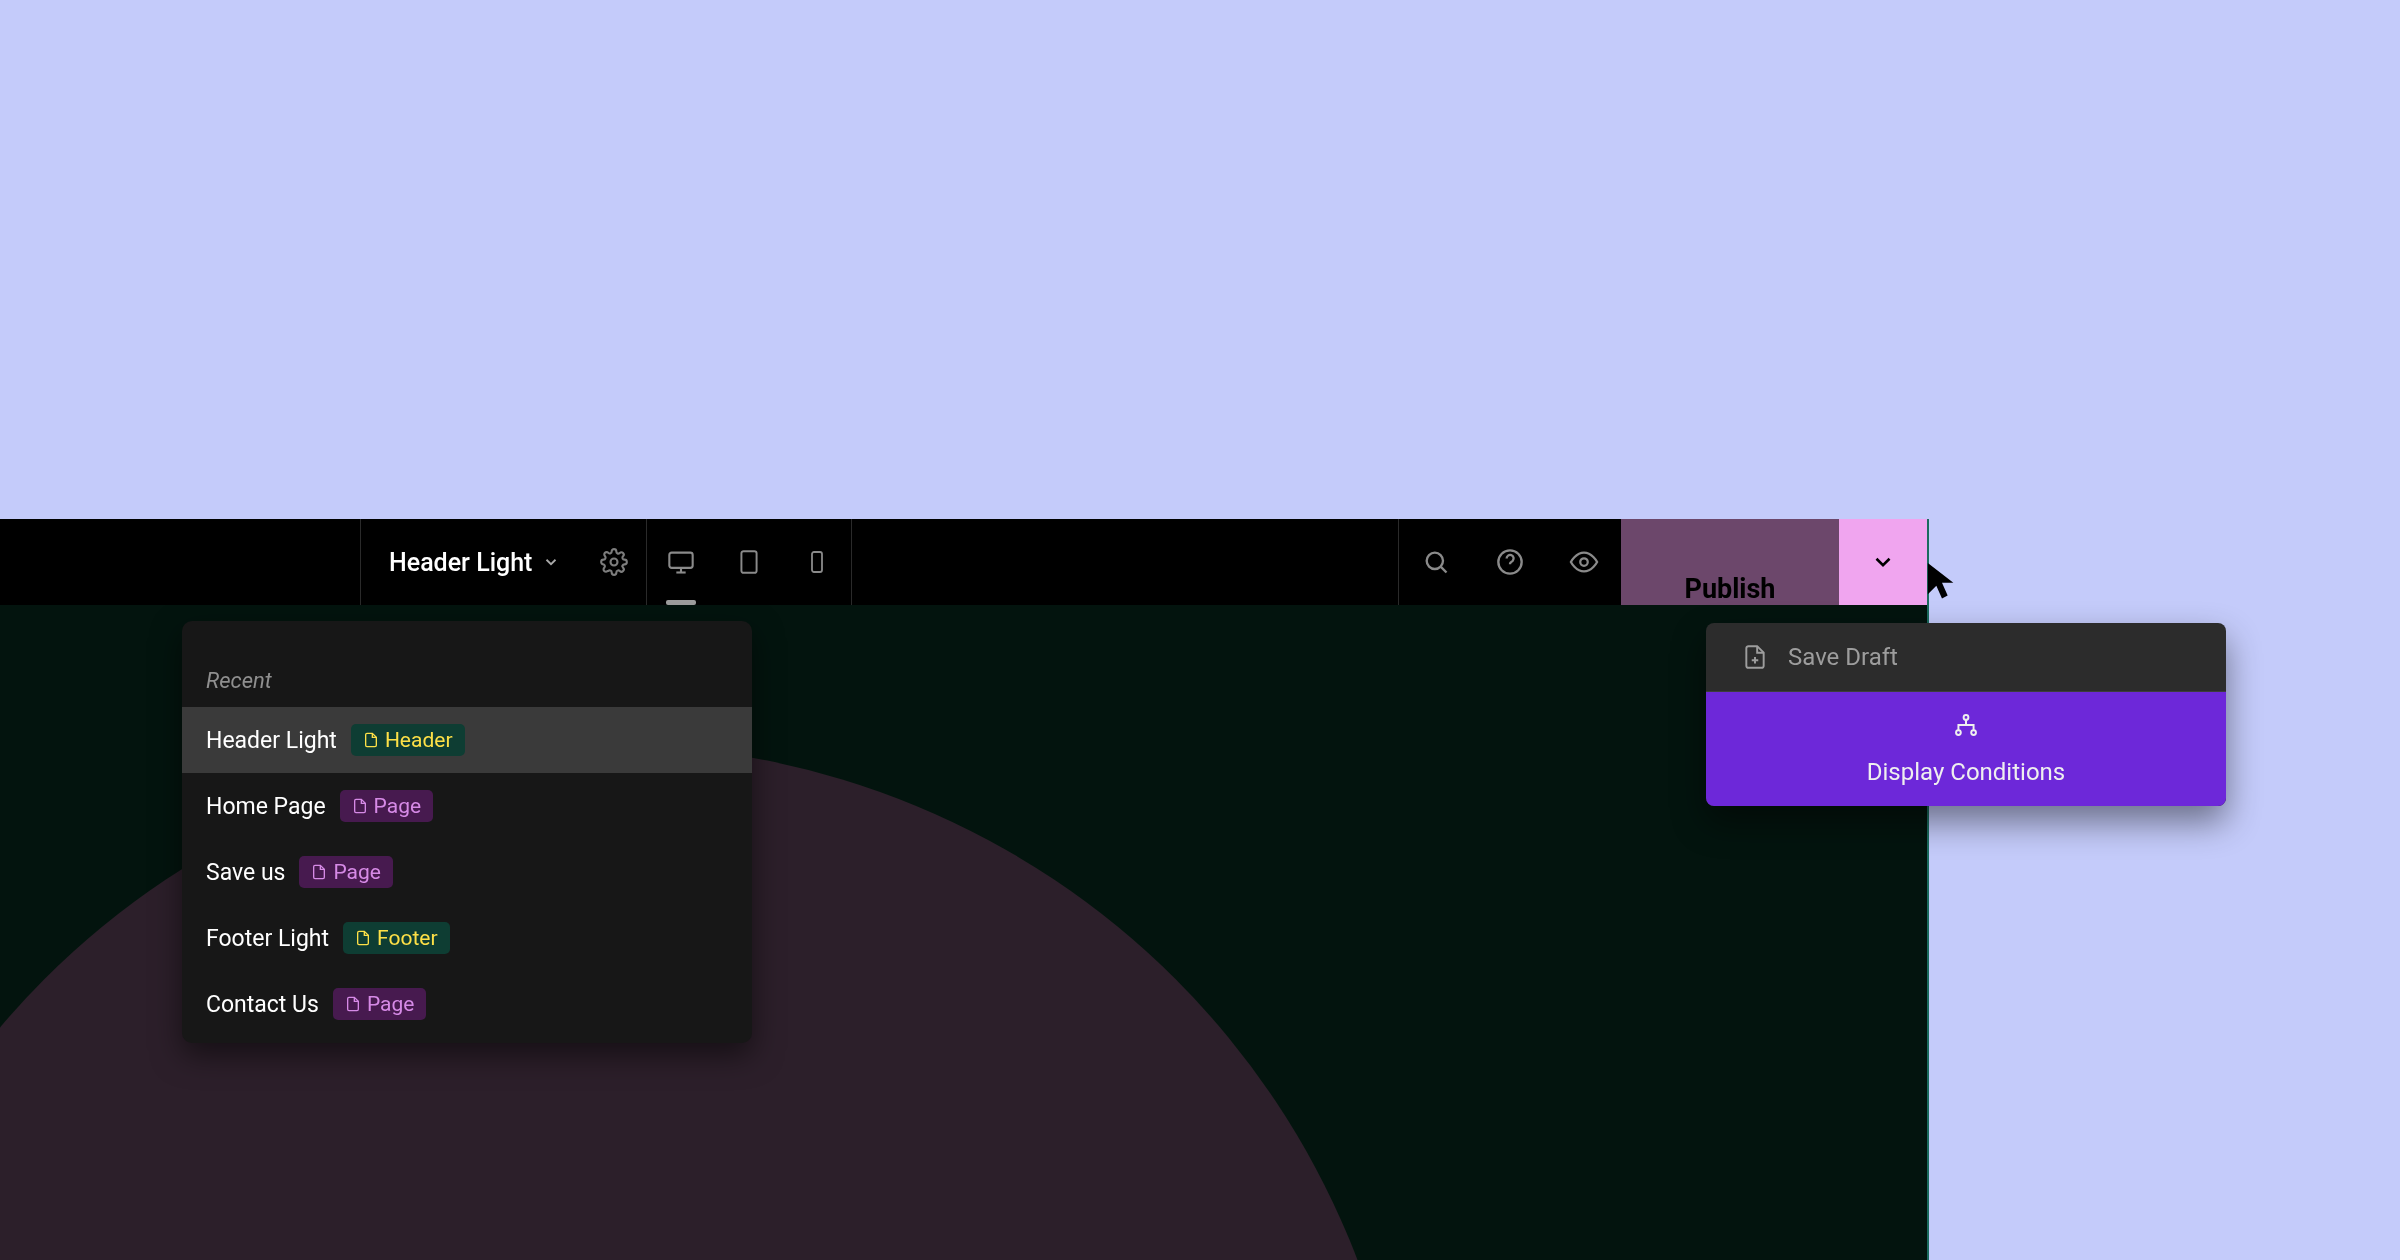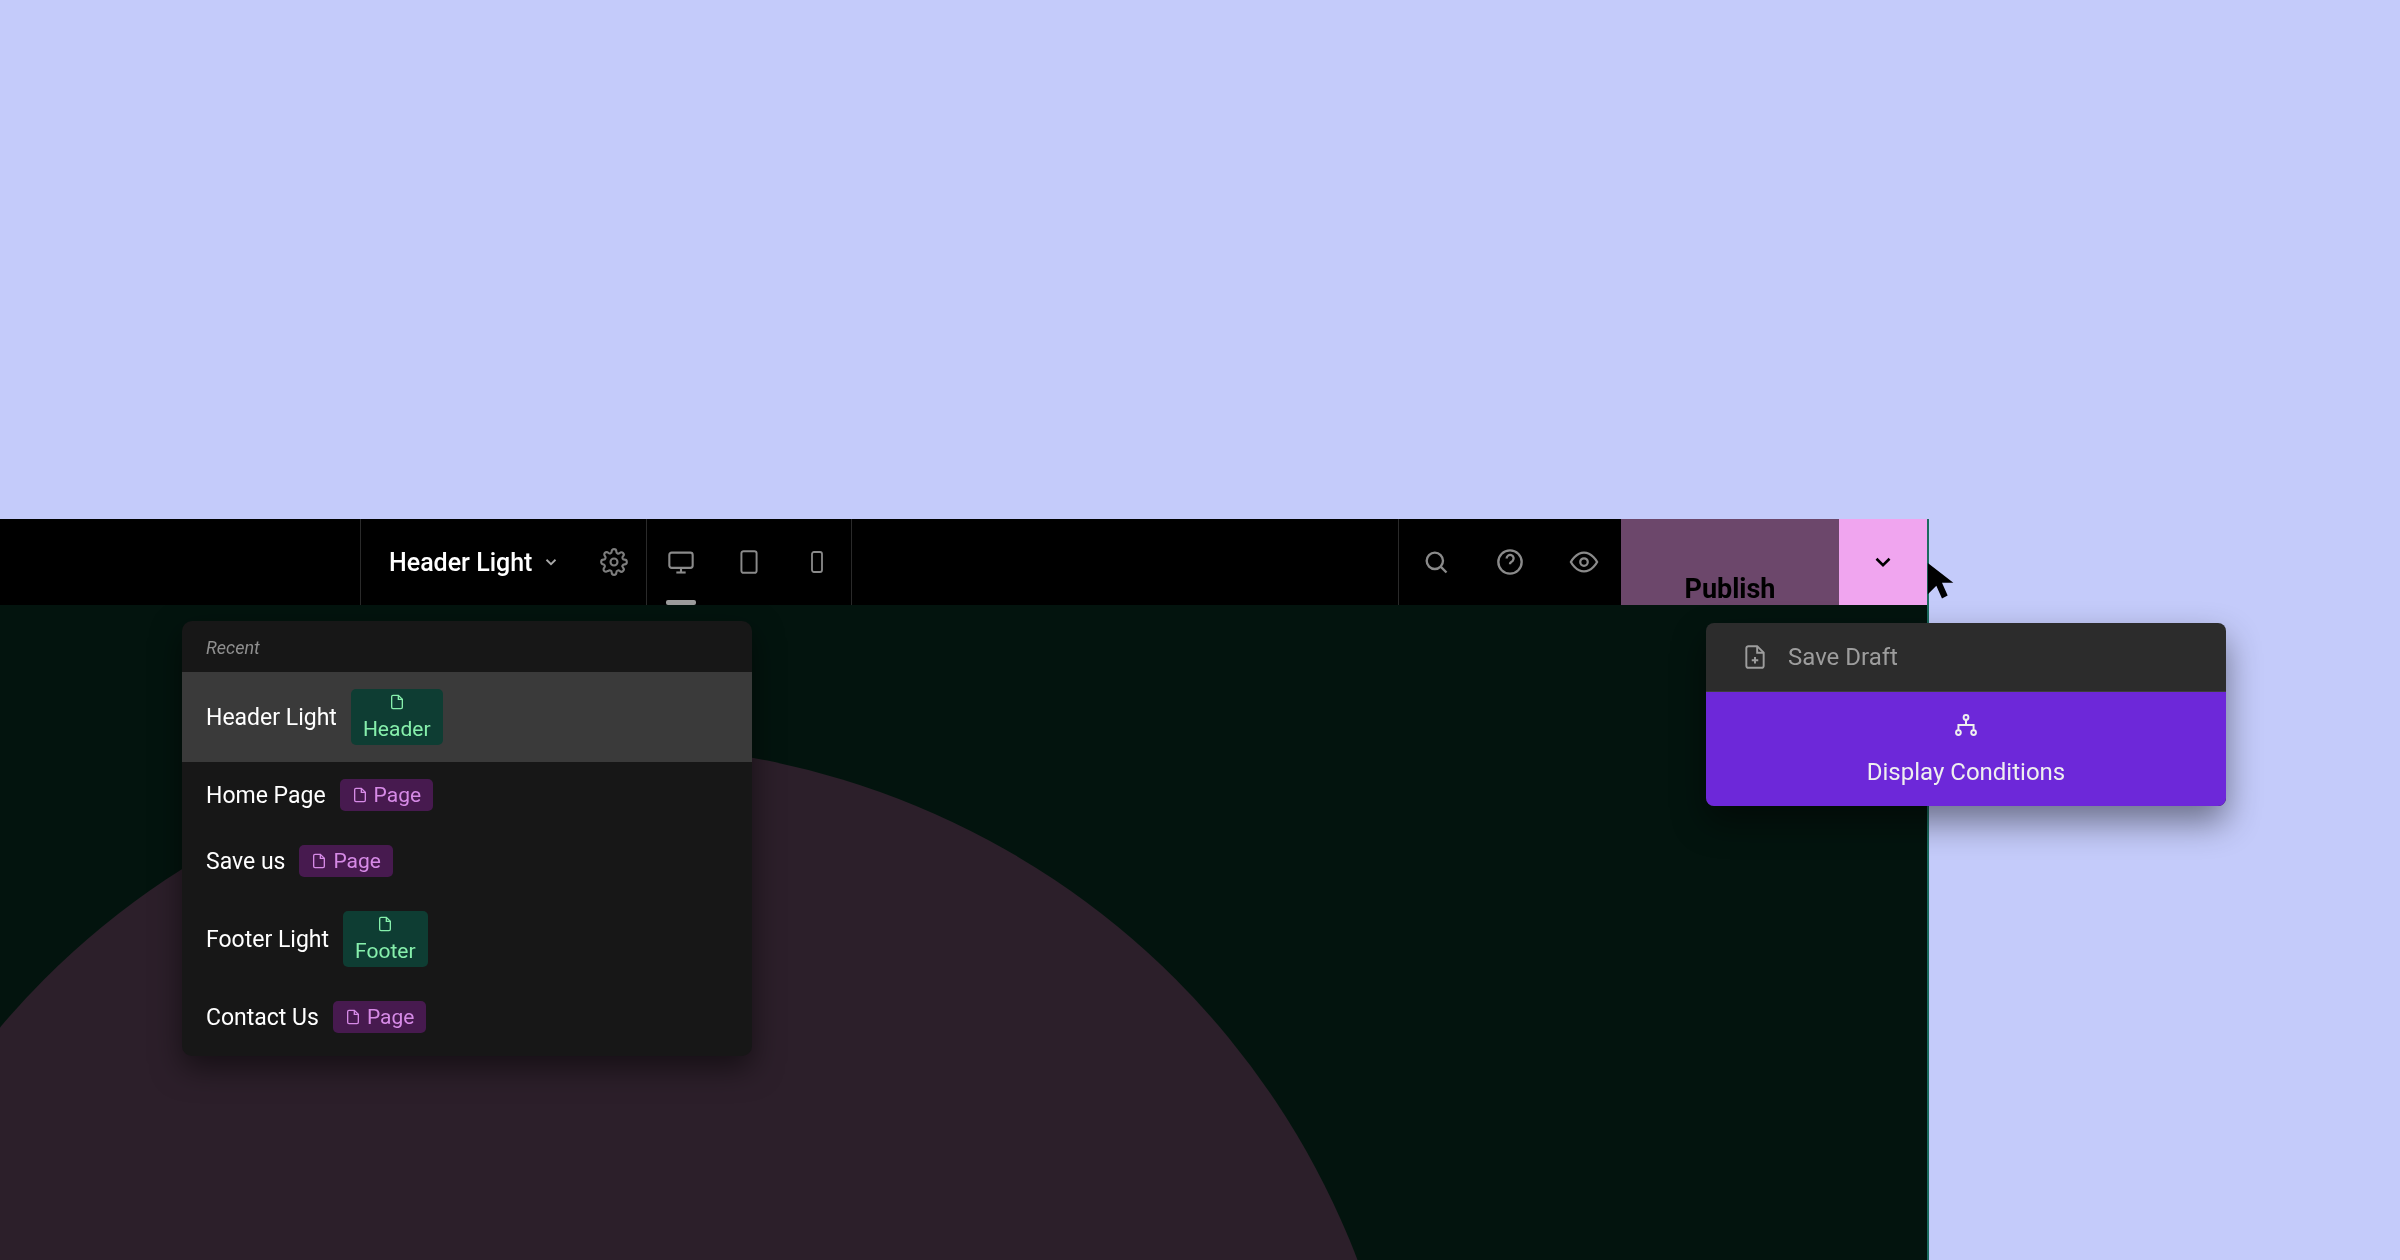--- a/index.html
+++ b/index.html
@@ -93,40 +93,41 @@
     width: 570px;
     background: #171717;
     border-radius: 10px;
     box-shadow: 0 12px 30px rgba(0,0,0,0.5);
     padding-bottom: 6px;
     overflow:hidden;
   }
   .recent-title {
     color: #8f8f8f;
     font-style: italic;
-    font-size: 18px;
+    font-size: 22px;
     padding: 16px 24px 14px;
+    margin-top: 31px;
   }
   .recent-item {
     display:flex; align-items:center;
     padding: 17px 24px;
     font-size: 23px;
     color: #fff;
     cursor:pointer;
     gap: 14px;
   }
   .recent-item.selected { background: #3a3a3a; }
   .badge {
     display:inline-flex; align-items:center;
     gap: 6px;
     font-size: 21px;
     padding: 4px 12px;
     border-radius: 5px;
   }
-  .badge.green { background: #0e3d33; color: #86efac; flex-direction: column; }
+  .badge.green { background: #0e3d33; color: #fde047; }
   .badge.purple { background: #471a4f; color: #d68ae6; align-items: center; }
 
   
   .publish-menu {
     position:absolute;
     top: 104px; left: 1706px;
     width: 520px;
     background: #2c2c2c;
     border-radius: 8px;
     box-shadow: 0 16px 34px rgba(0,0,0,0.45);

